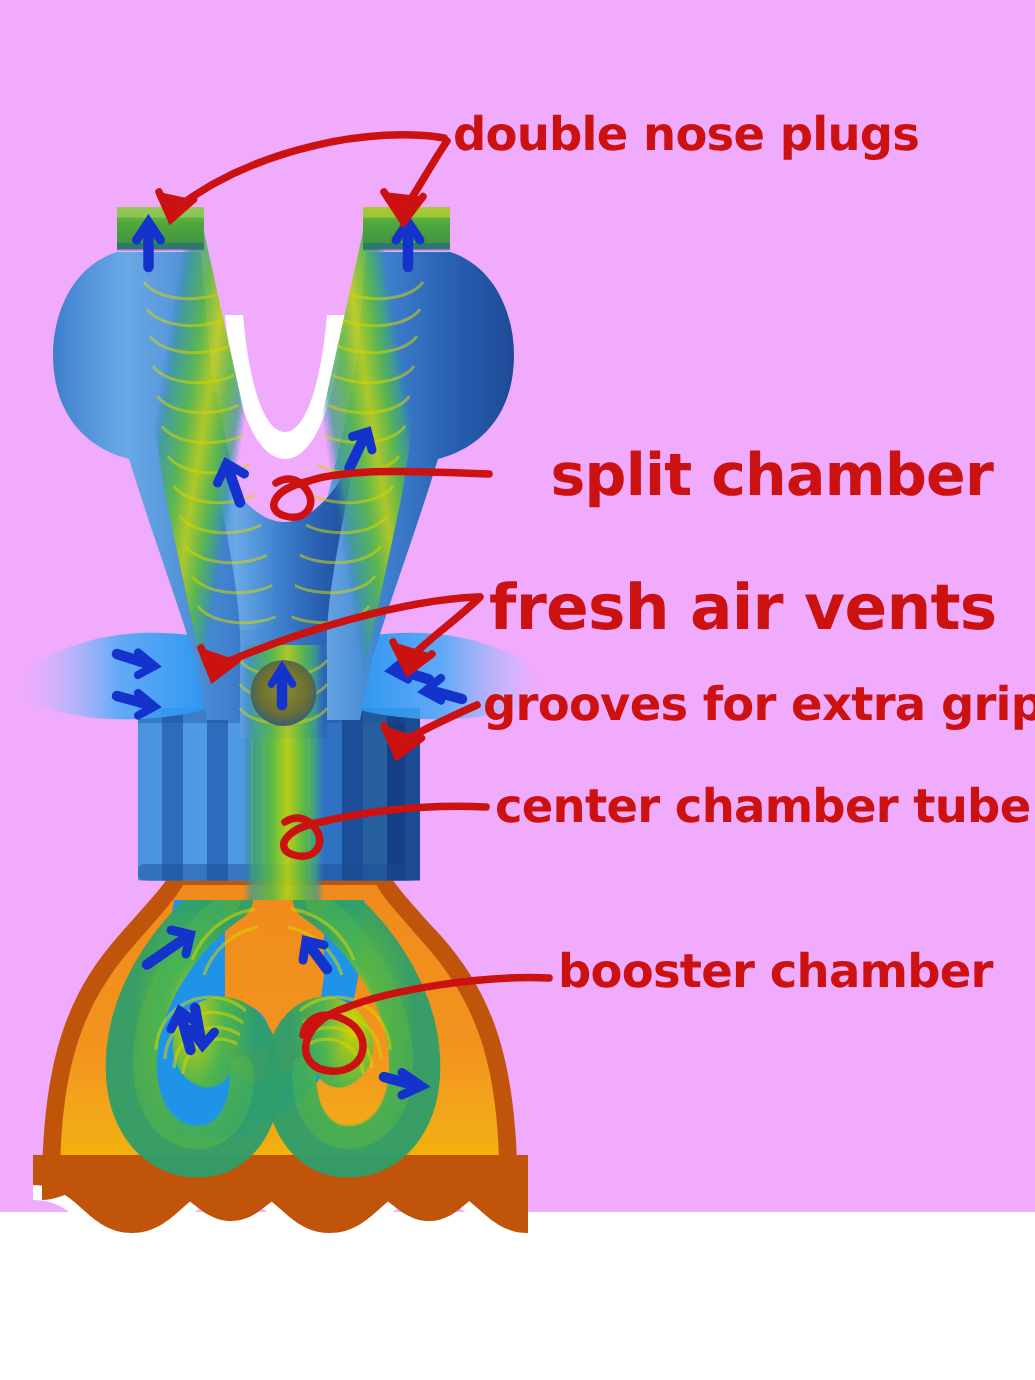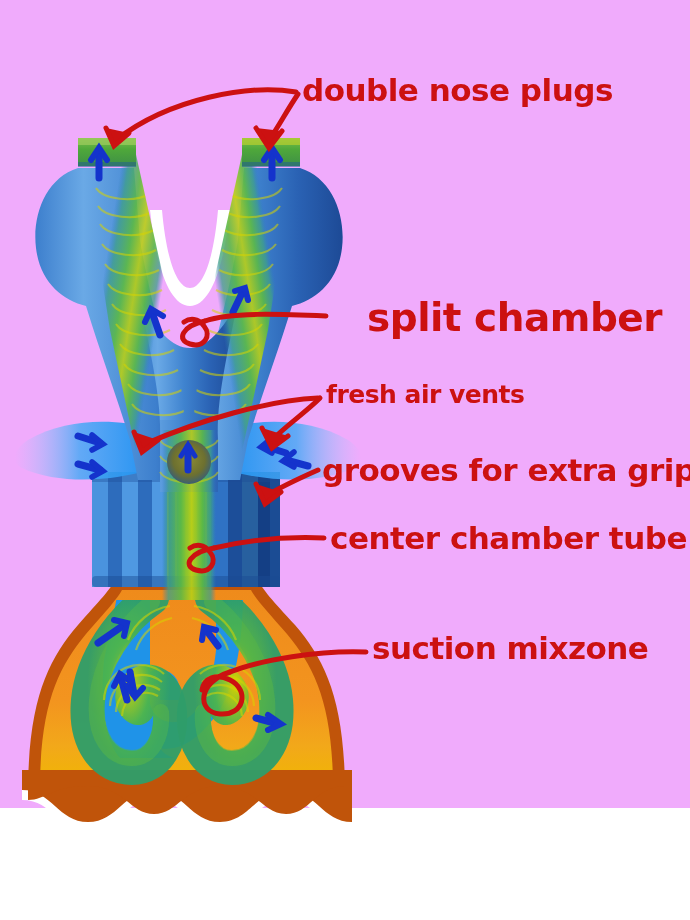--- a/index.html
+++ b/index.html
@@ -5,21 +5,21 @@
   html,body{margin:0;padding:0;background:#ffffff;}
   body{width:690px;height:920px;overflow:hidden;
        font-family:"DejaVu Sans","Liberation Sans",sans-serif;}
   #stage{position:relative;width:690px;height:808px;background:#f0abfc;}
   svg#scene{position:absolute;left:0;top:0;width:690px;height:920px;display:block;}
   .lbl{position:absolute;color:#cc1111;font-weight:700;white-space:nowrap;
        font-family:"DejaVu Sans","Liberation Sans",sans-serif;
        letter-spacing:-0.5px;}
   #lbl-nose{left:302px;top:72px;font-size:31px;}
   #lbl-split{left:330px;top:295px;font-size:39px;margin-left:37px;}
-  #lbl-fresh{left:326px;top:380px;font-size:25px;}
+  #lbl-fresh{left:326px;top:380px;font-size:42px;}
   #lbl-grooves{left:322px;top:452px;font-size:31px;}
   #lbl-center{left:330px;top:520px;font-size:31px;}
   #lbl-booster{left:372px;top:630px;font-size:31px;}
 </style>
 </head>
 <body>
 
 <div id="stage">
 
 <svg id="scene" viewBox="0 0 690 920">
@@ -371,15 +371,15 @@
     <path d="M230,672 C198,682 196,712 220,714 C244,716 250,690 230,680
              C216,673 204,678 202,690"></path>
   </g>
 </svg>
 
 <div class="lbl" id="lbl-nose">double nose plugs</div>
 <div class="lbl" id="lbl-split">split chamber</div>
 <div class="lbl" id="lbl-fresh">fresh air vents</div>
 <div class="lbl" id="lbl-grooves">grooves for extra grip</div>
 <div class="lbl" id="lbl-center">center chamber tube</div>
-<div class="lbl" id="lbl-booster">suction mixzone</div>
+<div class="lbl" id="lbl-booster">booster chamber</div>
 
 </div>
 
 </body></html>

